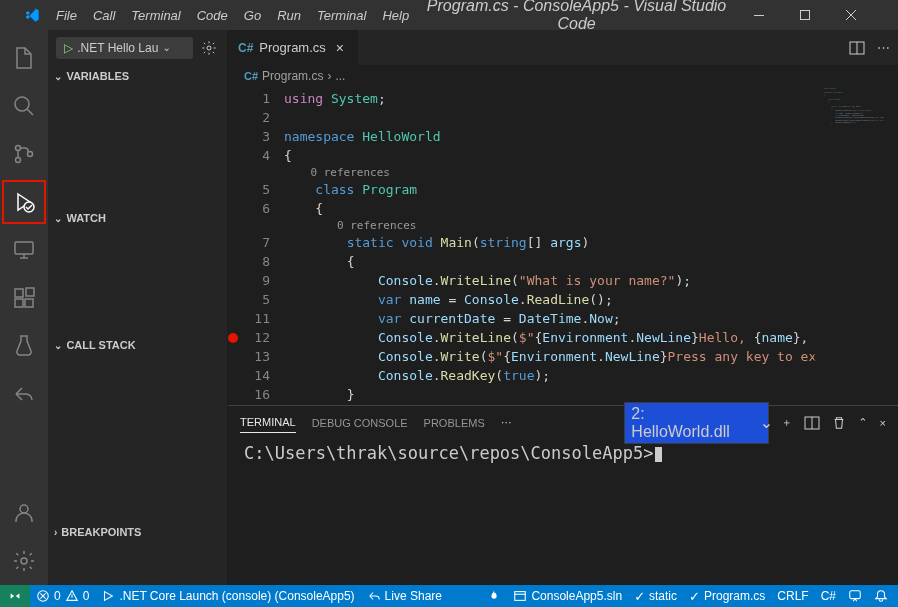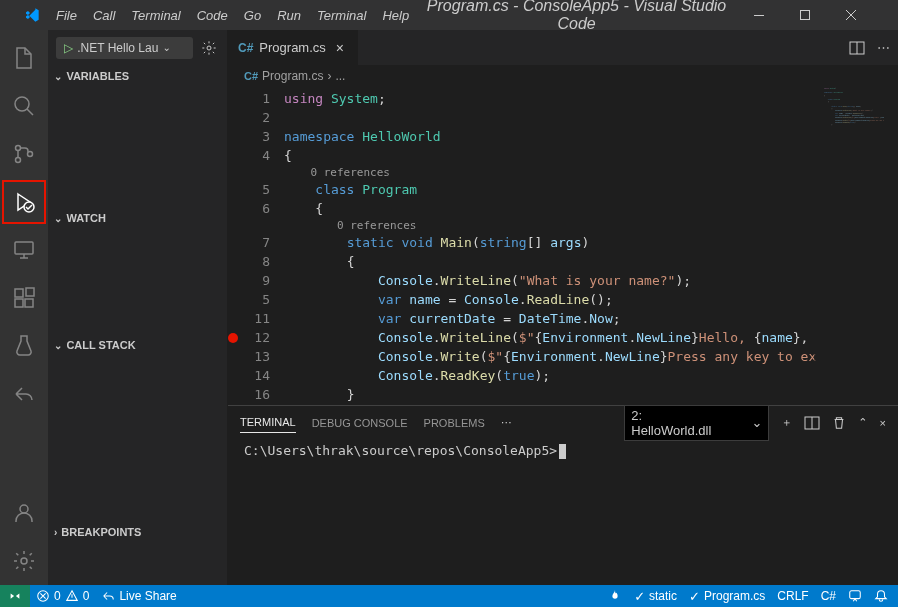--- a/index.html
+++ b/index.html
@@ -171,29 +171,29 @@
       height: 33px; display:flex; align-items:center;
       padding: 0 12px;
       gap: 16px;
       font-size: 11px;
     }
     .ptab { text-transform: uppercase; color: #969696; cursor:pointer; padding: 4px 0; }
     .ptab.active { color: #e7e7e7; border-bottom: 1px solid #e7e7e7; }
     .pdots { color:#cccccc; cursor:pointer; }
     .panel-right { margin-left: auto; display:flex; align-items:center; gap: 12px; }
     .term-select {
-      background: #000000; border:1px solid #3c3c3c;
-      color:#cccccc; padding: 2px 6px; font-size:13px;
+      background: #1d4ed8; border:1px solid #3c3c3c;
+      color:#cccccc; padding: 2px 6px; font-size:16px;
       display:flex; align-items:center; gap: 30px; cursor:pointer;
       width: 145px; justify-content: space-between;
     }
     .picon { cursor:pointer; color:#cccccc; }
     .terminal-body {
       flex:1; padding: 4px 16px;
-      font-family: Consolas, monospace; font-size: 13px;
+      font-family: Consolas, monospace; font-size: 17px;
       color: #cccccc;
     }
     .term-cursor { display:inline-block; width: 7px; height: 15px; background:#cccccc; vertical-align: middle; margin-left: 2px; }
     
     .status-bar {
       height: 22px;
       background: #007acc;
       display:flex;
       align-items:center;
       color: #ffffff;
@@ -462,30 +462,43 @@
       </svg>
       <span>0</span>
     <svg width="14" height="14" viewBox="0 0 16 16" fill="none" stroke="#fff" stroke-width="1.2">
         <path d="M8 2l6 11H2L8 2z"></path>
         <path d="M8 6v4M8 12v0"></path>
       </svg>
       <span>0</span>
   </div>
   <div class="sb-item">
     <svg width="14" height="14" viewBox="0 0 16 16" fill="none" stroke="#fff" stroke-width="1.2">
+        <path d="M4 3l9 5-9 5V3z"></path>
+      </svg>
+    <span>.NET Core Launch (console) (ConsoleApp5)</span>
+  </div>
+  <div class="sb-item">
+    <svg width="14" height="14" viewBox="0 0 16 16" fill="none" stroke="#fff" stroke-width="1.2">
         <path d="M3 8l4-4M3 8l4 4M3 8h7a4 4 0 014 4"></path>
       </svg>
     <span>Live Share</span>
   </div>
   <div class="sb-spacer"></div>
   <div class="sb-item">
       <svg width="14" height="14" viewBox="0 0 16 16" fill="#fff">
         <path d="M8 1c0 3-3 4-3 7a3 3 0 006 0c0-2-1-3-1-4 0 1-2 2-2-3z"></path>
       </svg>
     </div>
+  <div class="sb-item">
+    <svg width="14" height="14" viewBox="0 0 16 16" fill="none" stroke="#fff" stroke-width="1.2">
+        <rect x="2" y="3" width="12" height="10"></rect>
+        <path d="M2 6h12"></path>
+      </svg>
+    <span>ConsoleApp5.sln</span>
+  </div>
   <div class="sb-item">
       <span class="check">✓</span>
       <span>static</span>
     </div>
   <div class="sb-item">
       <span class="check">✓</span>
       <span>Program.cs</span>
     </div>
   <div class="sb-item">CRLF</div>
   <div class="sb-item">C#</div>

